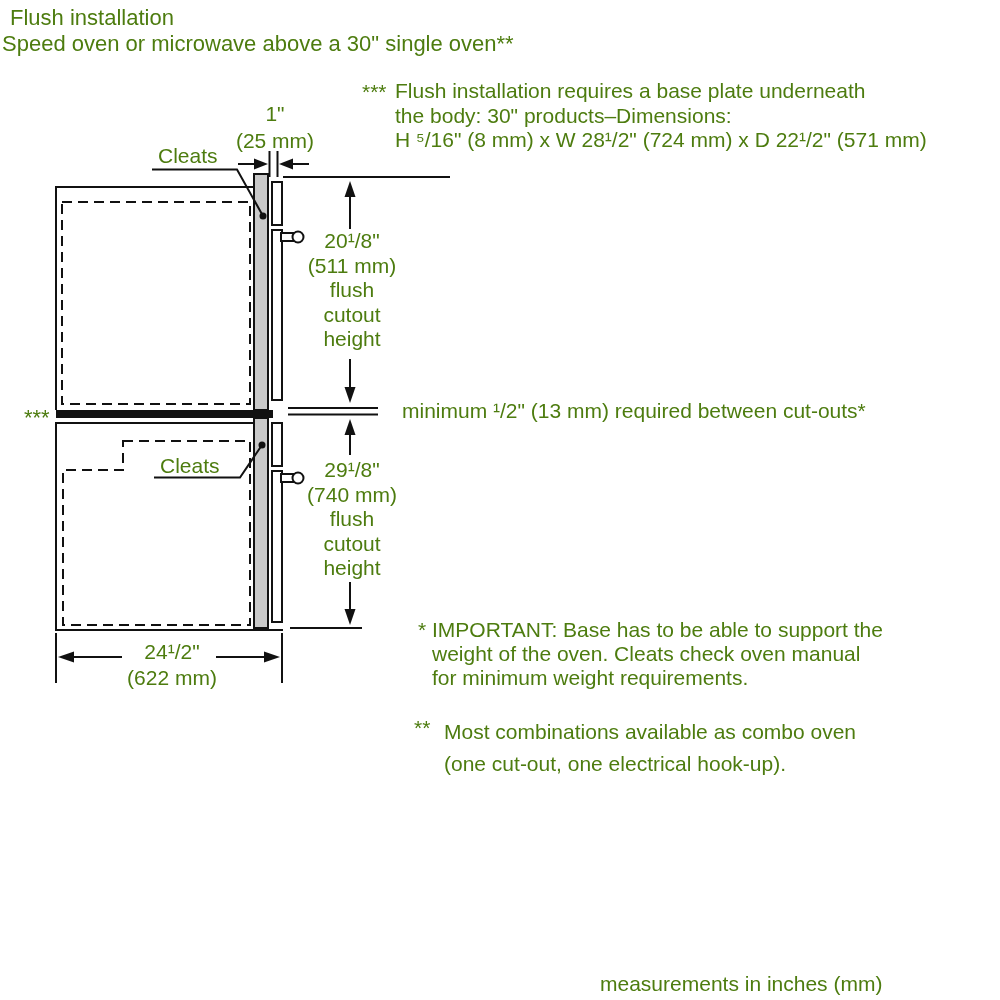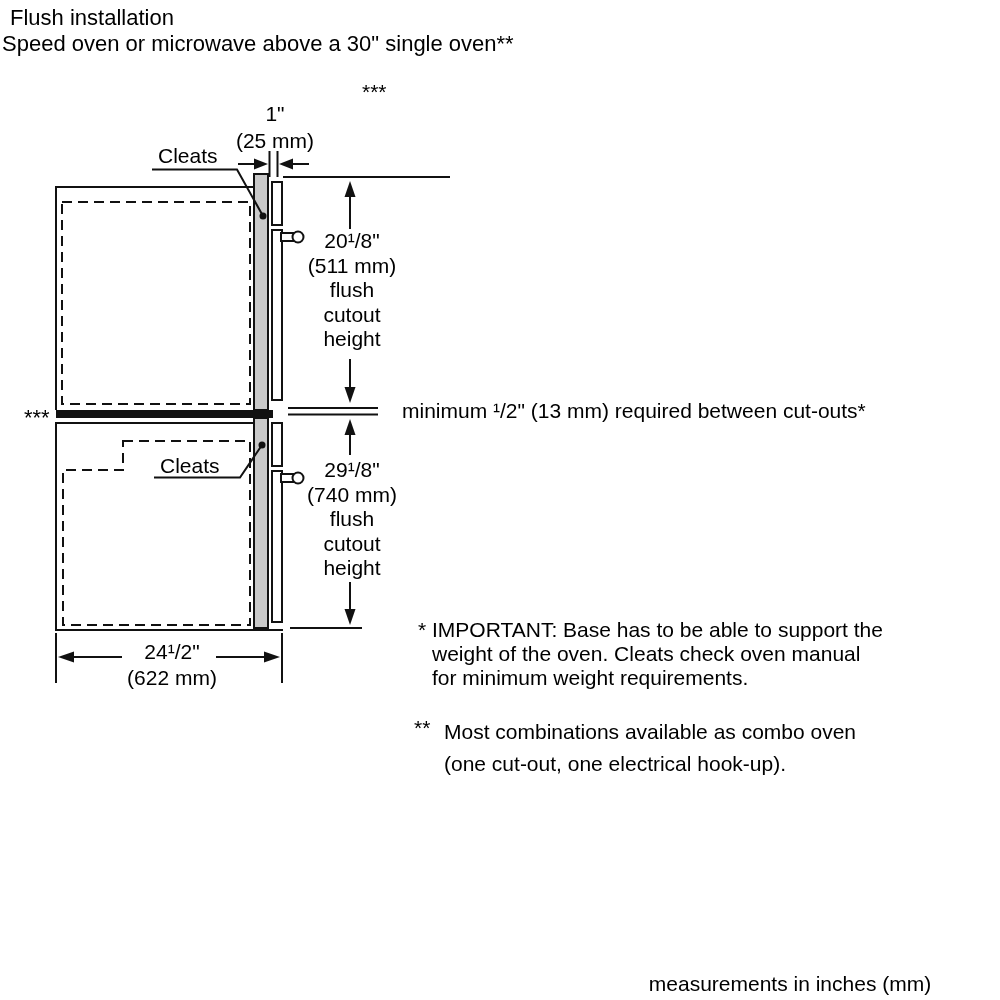--- a/index.html
+++ b/index.html
@@ -1,25 +1,25 @@
 <!DOCTYPE html>
 <html><head>
 <meta charset="utf-8">
 <style>
   html,body{margin:0;padding:0;background:#ffffff;}
   .page{
     position:relative;width:1000px;height:1000px;background:#ffffff;
-    font-family:"Liberation Sans","DejaVu Sans",sans-serif;color:#000000;
+    font-family:"Liberation Sans","DejaVu Sans",sans-serif;color:#4d7c0f;
     overflow:hidden;
   }
   .abs{position:absolute;}
   .t{font-size:21px;line-height:24.5px;white-space:pre-line;}
   .hdr{font-size:22px;line-height:26px;white-space:pre-line;}
   .ctr{text-align:center;}
-  .rt{text-align:center;}
+  .rt{text-align:left;}
   svg .ln{stroke:#111111;stroke-width:2;fill:none;}
   svg .dash{stroke:#111111;stroke-width:2;fill:none;stroke-dasharray:10 6;}
   svg .fillb{fill:#111111;stroke:none;}
   svg .cleat{fill:#c9c9c9;stroke:#111111;stroke-width:2;}
   svg .door{fill:#ffffff;stroke:#111111;stroke-width:2;}
 </style>
 </head>
 <body>
 
 <div class="page">
@@ -109,20 +109,23 @@
     <g>
       <path class="ln" d="M154,477.5 H240 L262,445"></path>
       <circle class="fillb" cx="262" cy="445" r="3.5"></circle>
     </g>
   </svg>
 
   <div class="abs hdr" style="left:10px;top:5px;">Flush installation</div>
   <div class="abs hdr" style="left:2px;top:31px;">Speed oven or microwave above a 30" single oven**</div>
 
   <div class="abs t" style="left:362px;top:80px;">***</div>
+  <div class="abs t" style="left:395px;top:79px;width:600px;">Flush installation requires a base plate underneath
+the body: 30" products–Dimensions:
+H ⁵/16" (8 mm) x W 28¹/2" (724 mm) x D 22¹/2" (571 mm)</div>
 
   <div class="abs t ctr" style="left:215px;top:100px;width:120px;line-height:27px;">1"
 (25 mm)</div>
   <div class="abs t" style="left:158px;top:144px;">Cleats</div>
   <div class="abs t ctr" style="left:277px;top:229px;width:150px;">20¹/8"
 (511 mm)
 flush
 cutout
 height</div>
   <div class="abs t" style="left:24px;top:406px;font-size:22px;">***</div>

